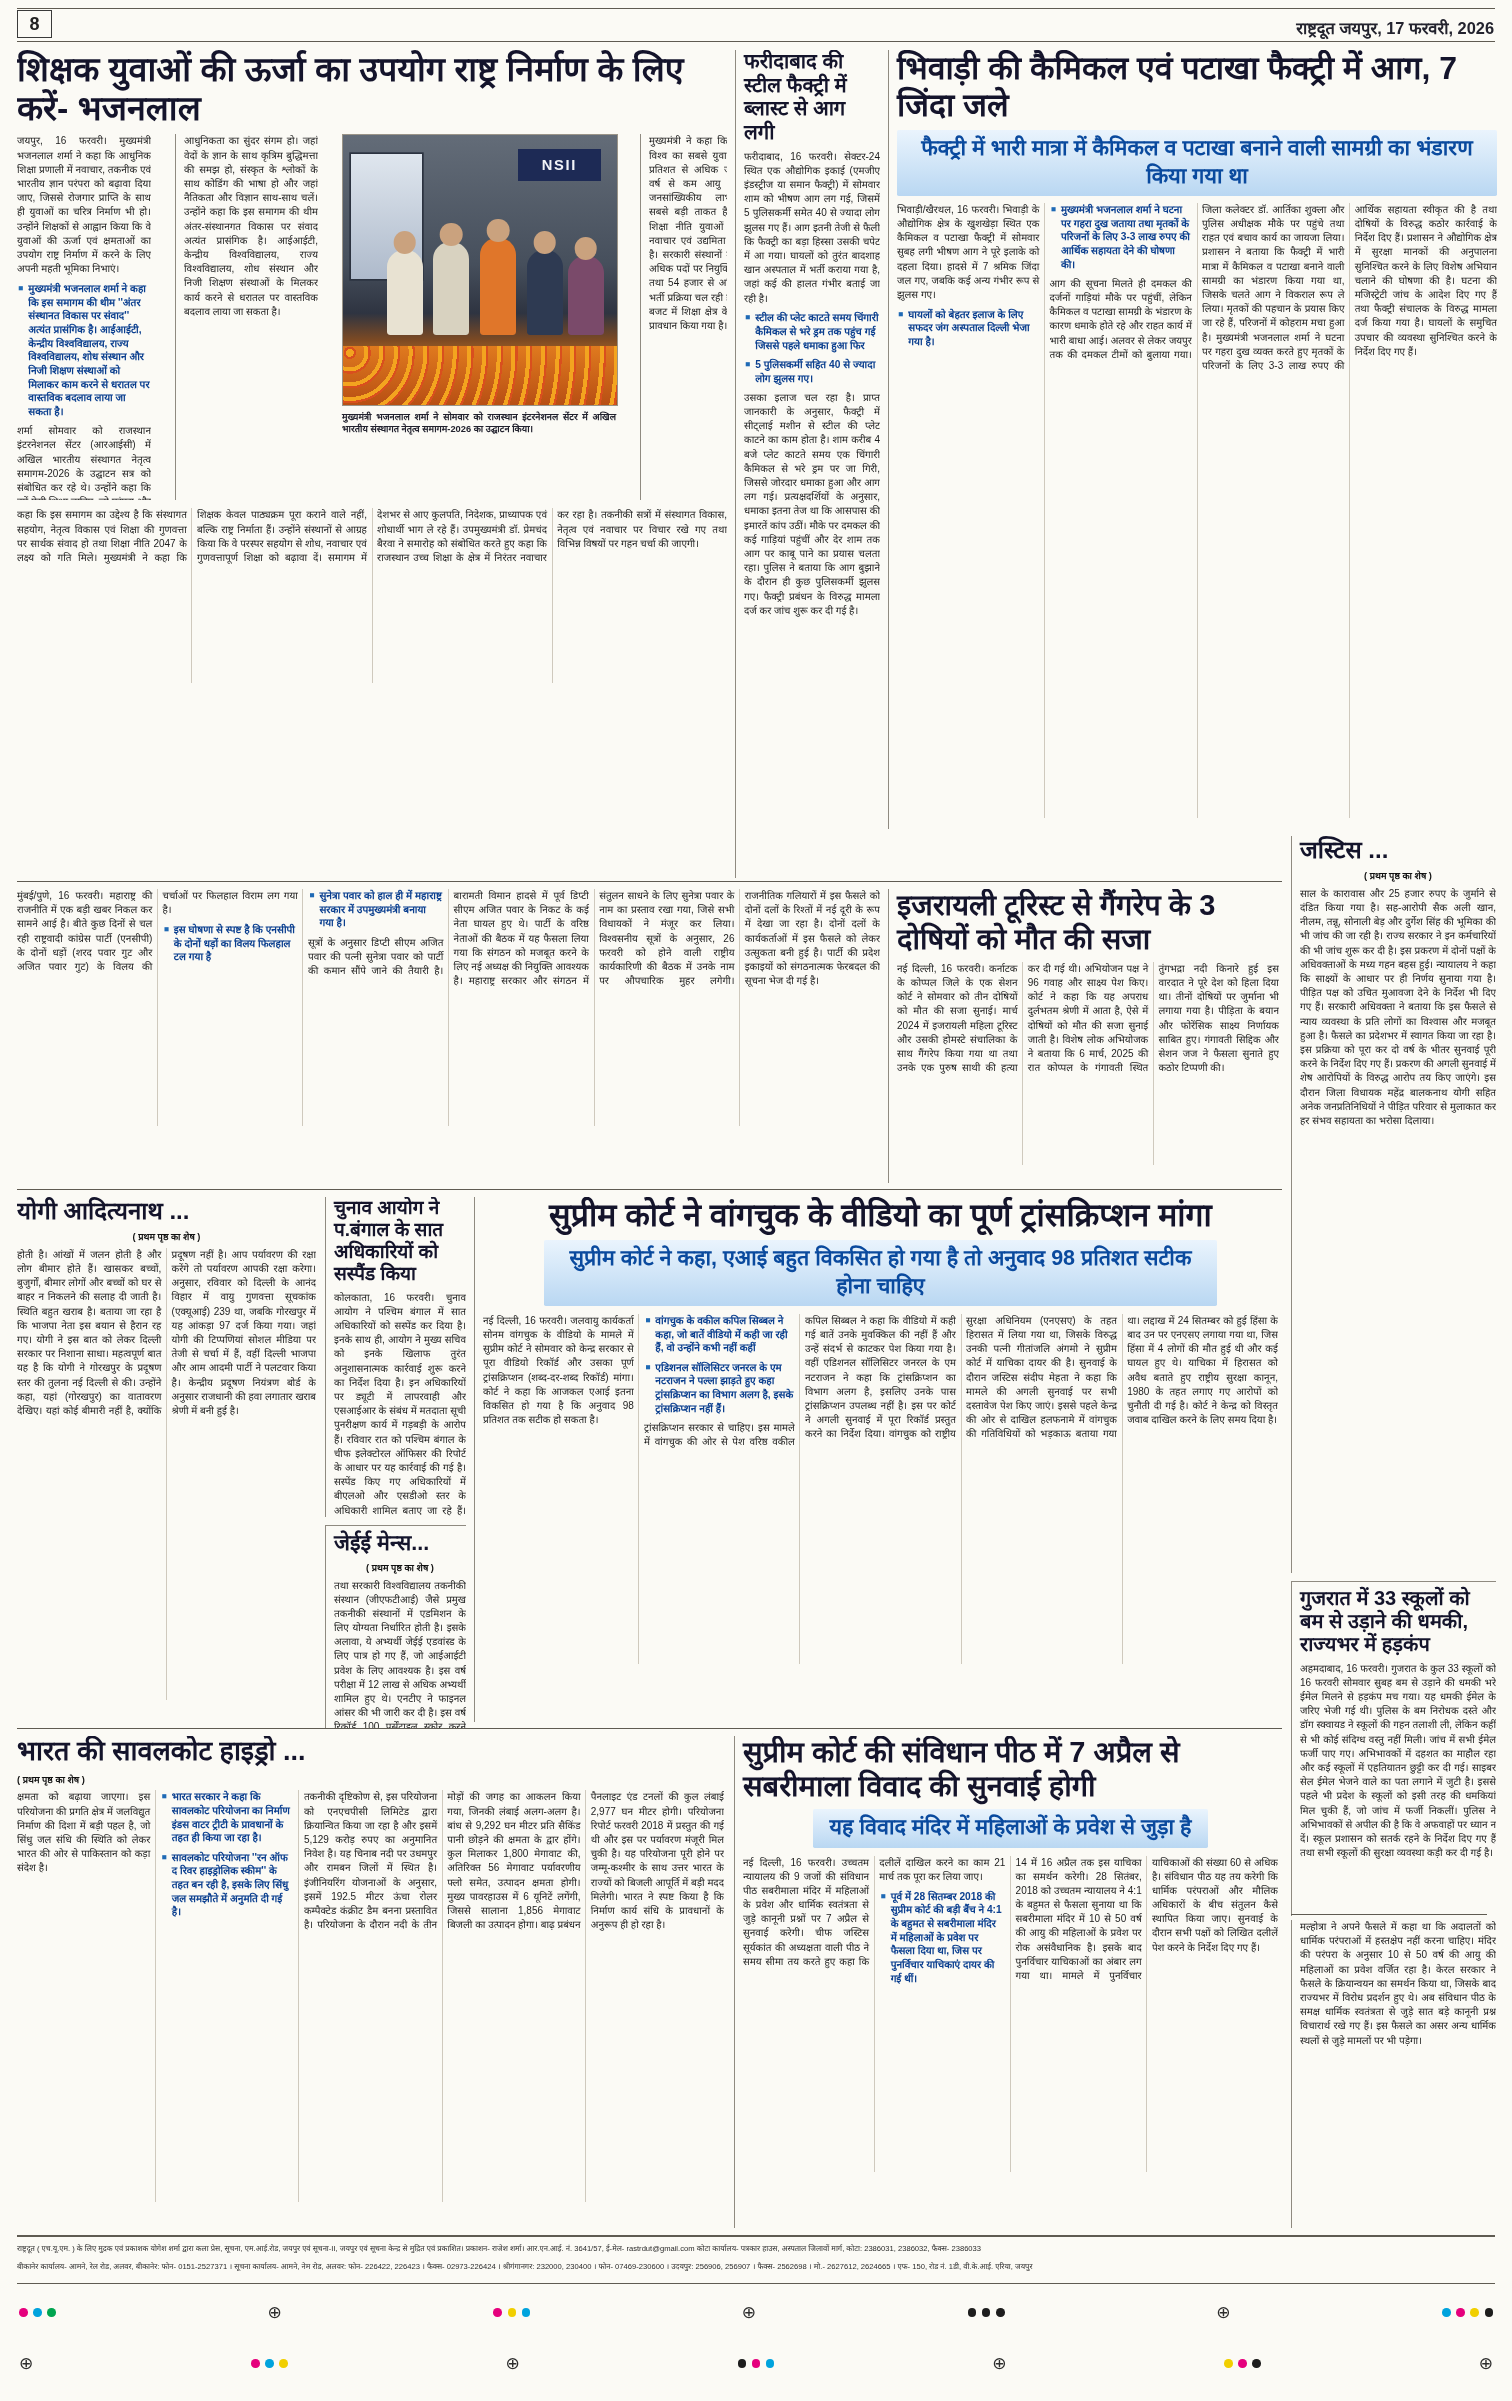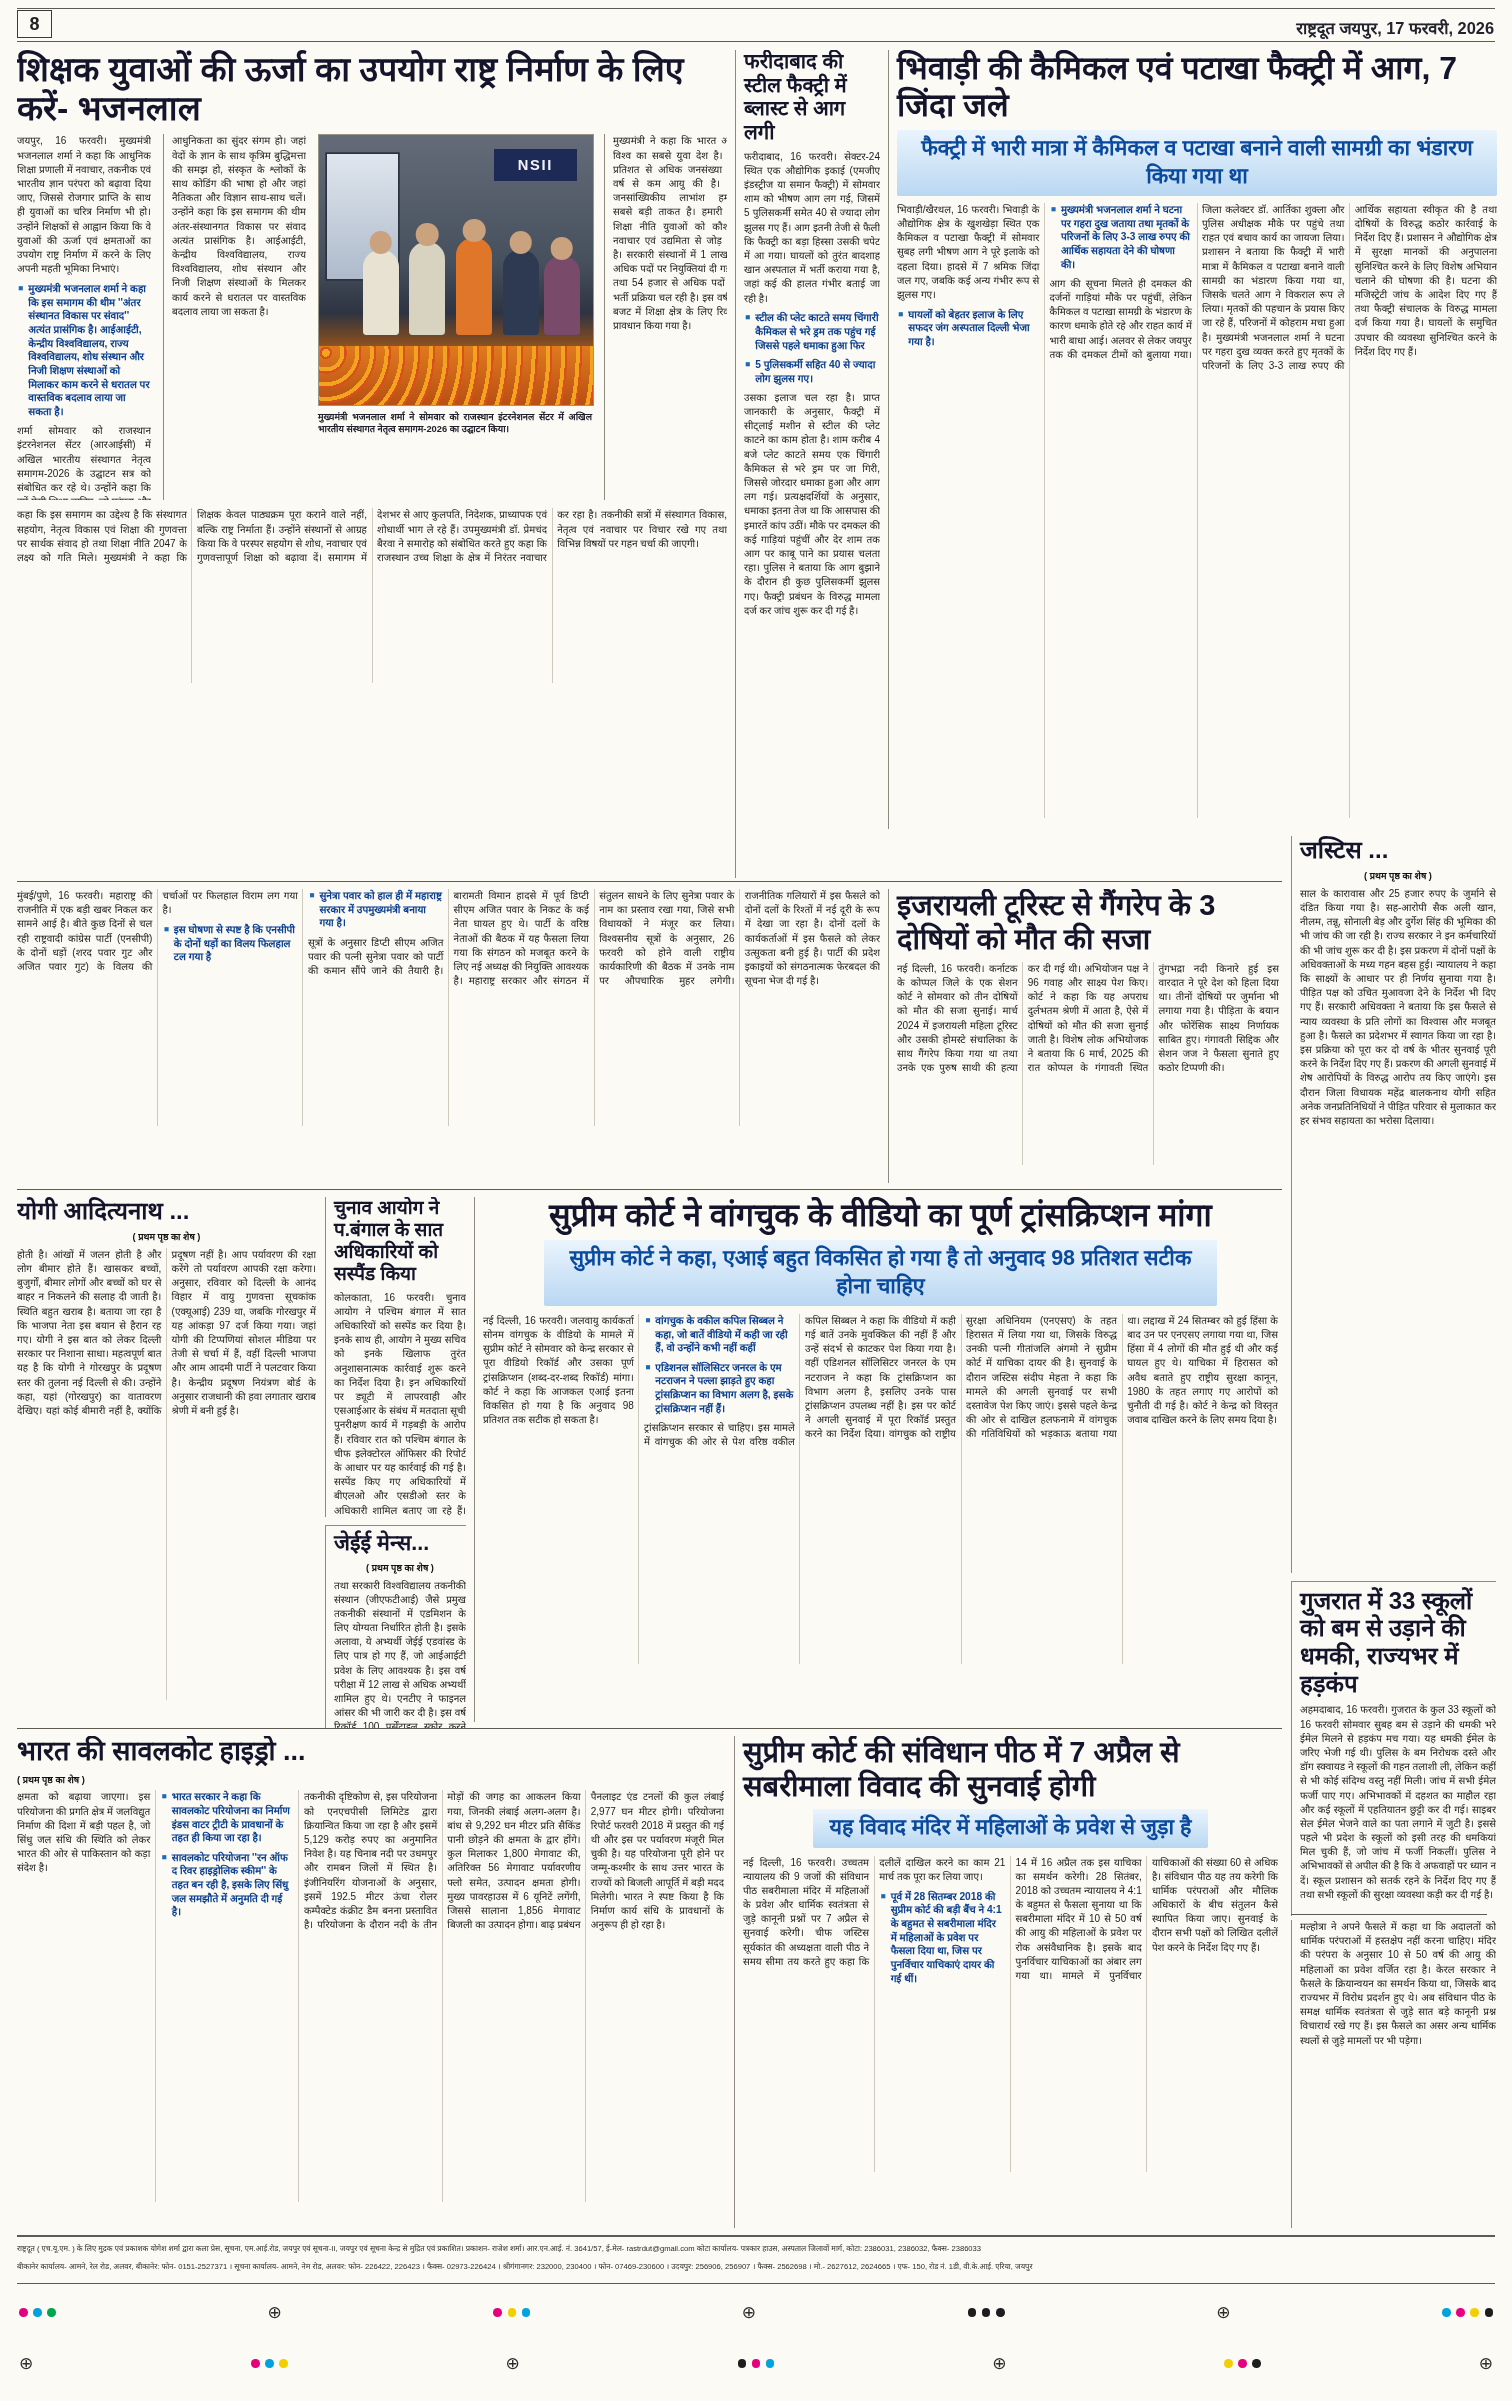--- a/index.html
+++ b/index.html
@@ -54,21 +54,21 @@
 
   <div class="pgnum">
     <span>8</span>
   </div>
   <div class="masthead">राष्ट्रदूत जयपुर, 17 फरवरी, 2026</div>
   <div class="hrule" style="left:17px;right:17px;top:8px;height:0.6px"></div>
   <div class="hrule" style="left:17px;right:17px;top:41px"></div>
 
   <div class="art" style="left:17px;top:50px;width:710px;height:828px">
     <h1 class="hl" style="font-size:34px">शिक्षक युवाओं की ऊर्जा का उपयोग राष्ट्र निर्माण के लिए करें- भजनलाल</h1>
-    <div style="display:flex;gap:12px;height:366px;overflow:hidden">
+    <div style="display:flex;gap:24px;height:366px;overflow:hidden">
       <div class="body" style="width:134px;flex:0 0 auto;overflow:hidden">
         <p>जयपुर, 16 फरवरी। मुख्यमंत्री भजनलाल शर्मा ने कहा कि आधुनिक शिक्षा प्रणाली में नवाचार, तकनीक एवं भारतीय ज्ञान परंपरा को बढ़ावा दिया जाए, जिससे रोजगार प्राप्ति के साथ ही युवाओं का चरित्र निर्माण भी हो। उन्होंने शिक्षकों से आह्वान किया कि वे युवाओं की ऊर्जा एवं क्षमताओं का उपयोग राष्ट्र निर्माण में करने के लिए अपनी महती भूमिका निभाएं।</p>
         <div class="bullet">
           <span class="sq">■</span>
           <span>मुख्यमंत्री भजनलाल शर्मा ने कहा कि इस समागम की थीम ''अंतर संस्थानत विकास पर संवाद'' अत्यंत प्रासंगिक है। आईआईटी, केन्द्रीय विश्वविद्यालय, राज्य विश्वविद्यालय, शोध संस्थान और निजी शिक्षण संस्थाओं को मिलाकर काम करने से धरातल पर वास्तविक बदलाव लाया जा सकता है।</span>
         </div>
         <p>शर्मा सोमवार को राजस्थान इंटरनेशनल सेंटर (आरआईसी) में अखिल भारतीय संस्थागत नेतृत्व समागम-2026 के उद्घाटन सत्र को संबोधित कर रहे थे। उन्होंने कहा कि हमें ऐसी शिक्षा चाहिए, जो परंपरा और आधुनिकता का सुंदर संगम हो।</p>
       </div>
       <div class="body vsep" style="width:134px;flex:0 0 auto;overflow:hidden">
         <p>आधुनिकता का सुंदर संगम हो। जहां वेदों के ज्ञान के साथ कृत्रिम बुद्धिमत्ता की समझ हो, संस्कृत के श्लोकों के साथ कोडिंग की भाषा हो और जहां नैतिकता और विज्ञान साथ-साथ चलें। उन्होंने कहा कि इस समागम की थीम अंतर-संस्थानगत विकास पर संवाद अत्यंत प्रासंगिक है। आईआईटी, केन्द्रीय विश्वविद्यालय, राज्य विश्वविद्यालय, शोध संस्थान और निजी शिक्षण संस्थाओं के मिलकर कार्य करने से धरातल पर वास्तविक बदलाव लाया जा सकता है।</p>
@@ -198,21 +198,21 @@
       </div>
       <div class="bullet">
         <span class="sq">■</span>
         <span>एडिशनल सॉलिसिटर जनरल के एम नटराजन ने पल्ला झाड़ते हुए कहा ट्रांसक्रिप्शन का विभाग अलग है, इसके ट्रांसक्रिप्शन नहीं हैं।</span>
       </div>
       <p>ट्रांसक्रिप्शन सरकार से चाहिए। इस मामले में वांगचुक की ओर से पेश वरिष्ठ वकील कपिल सिब्बल ने कहा कि वीडियो में कही गई बातें उनके मुवक्किल की नहीं हैं और उन्हें संदर्भ से काटकर पेश किया गया है। वहीं एडिशनल सॉलिसिटर जनरल के एम नटराजन ने कहा कि ट्रांसक्रिप्शन का विभाग अलग है, इसलिए उनके पास ट्रांसक्रिप्शन उपलब्ध नहीं है। इस पर कोर्ट ने अगली सुनवाई में पूरा रिकॉर्ड प्रस्तुत करने का निर्देश दिया। वांगचुक को राष्ट्रीय सुरक्षा अधिनियम (एनएसए) के तहत हिरासत में लिया गया था, जिसके विरुद्ध उनकी पत्नी गीतांजलि अंगमो ने सुप्रीम कोर्ट में याचिका दायर की है। सुनवाई के दौरान जस्टिस संदीप मेहता ने कहा कि मामले की अगली सुनवाई पर सभी दस्तावेज पेश किए जाएं। इससे पहले केन्द्र की ओर से दाखिल हलफनामे में वांगचुक की गतिविधियों को भड़काऊ बताया गया था। लद्दाख में 24 सितम्बर को हुई हिंसा के बाद उन पर एनएसए लगाया गया था, जिस हिंसा में 4 लोगों की मौत हुई थी और कई घायल हुए थे। याचिका में हिरासत को अवैध बताते हुए राष्ट्रीय सुरक्षा कानून, 1980 के तहत लगाए गए आरोपों को चुनौती दी गई है। कोर्ट ने केन्द्र को विस्तृत जवाब दाखिल करने के लिए समय दिया है।</p>
     </div>
   </div>
 
   <div class="art vsep" style="left:1291px;top:1581px;width:196px;height:329px;border-top:0.6px solid #8f8a80;padding-top:4.5px">
-    <h2 class="hl" style="font-size:24px">गुजरात में 33 स्कूलों को बम से उड़ाने की धमकी, राज्यभर में हड़कंप</h2>
+    <h2 class="hl" style="font-size:20px">गुजरात में 33 स्कूलों को बम से उड़ाने की धमकी, राज्यभर में हड़कंप</h2>
     <div class="body">
       <p>अहमदाबाद, 16 फरवरी। गुजरात के कुल 33 स्कूलों को 16 फरवरी सोमवार सुबह बम से उड़ाने की धमकी भरे ईमेल मिलने से हड़कंप मच गया। यह धमकी ईमेल के जरिए भेजी गई थी। पुलिस के बम निरोधक दस्ते और डॉग स्क्वायड ने स्कूलों की गहन तलाशी ली, लेकिन कहीं से भी कोई संदिग्ध वस्तु नहीं मिली। जांच में सभी ईमेल फर्जी पाए गए। अभिभावकों में दहशत का माहौल रहा और कई स्कूलों में एहतियातन छुट्टी कर दी गई। साइबर सेल ईमेल भेजने वाले का पता लगाने में जुटी है। इससे पहले भी प्रदेश के स्कूलों को इसी तरह की धमकियां मिल चुकी हैं, जो जांच में फर्जी निकलीं। पुलिस ने अभिभावकों से अपील की है कि वे अफवाहों पर ध्यान न दें। स्कूल प्रशासन को सतर्क रहने के निर्देश दिए गए हैं तथा सभी स्कूलों की सुरक्षा व्यवस्था कड़ी कर दी गई है।</p>
     </div>
   </div>
 
   <div class="hrule" style="left:17px;top:1728px;width:1265px"></div>
 
   <div class="art" style="left:17px;top:1736px;width:707px;height:492px">
     <h2 class="hl" style="font-size:27px">भारत की सावलकोट हाइड्रो ...</h2>
     <div class="cont" style="text-align:left">( प्रथम पृष्ठ का शेष )</div>

